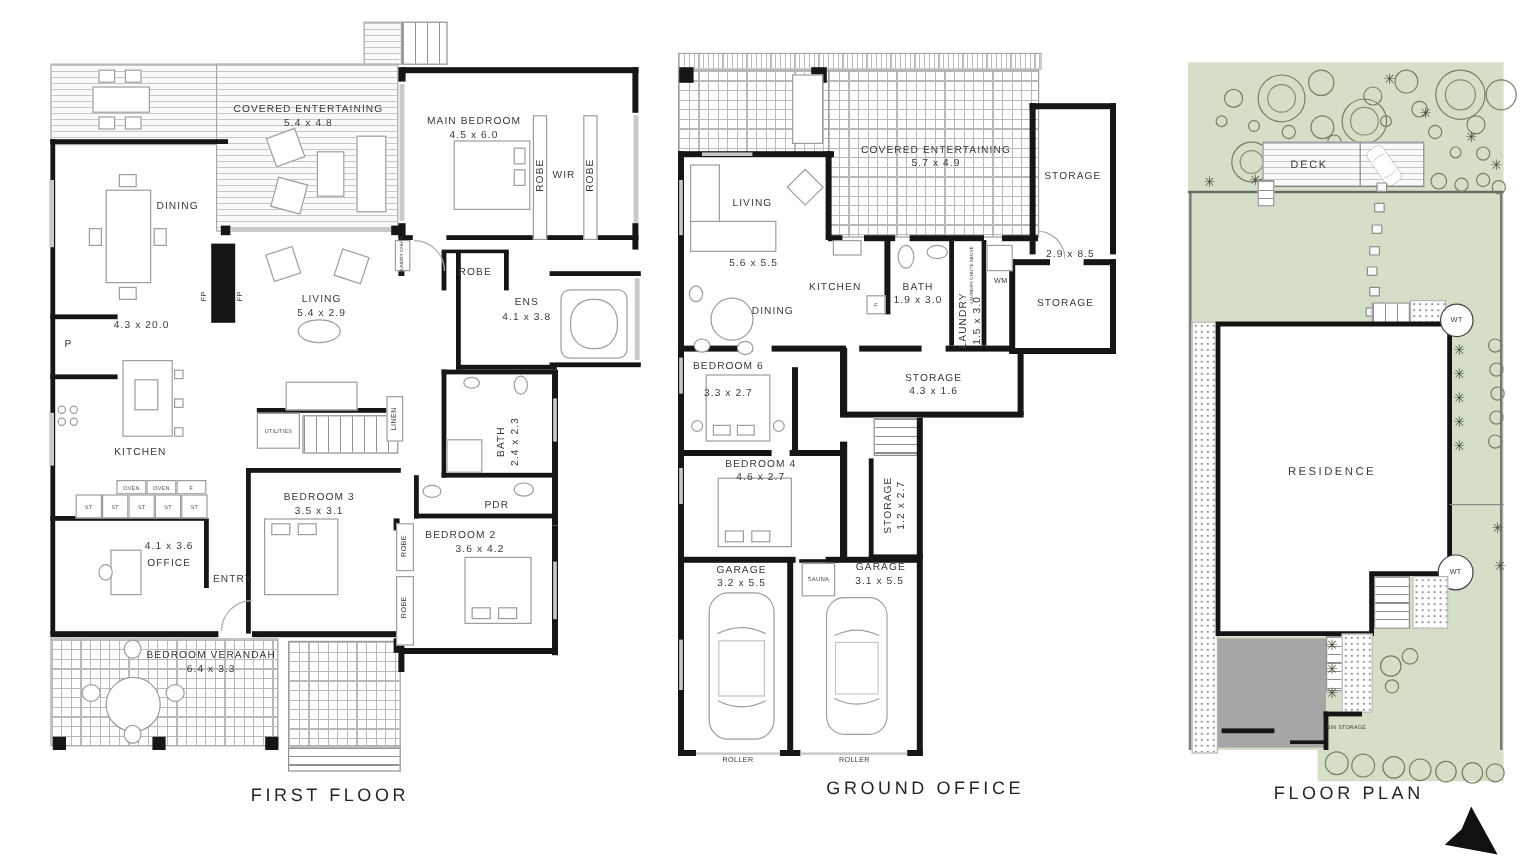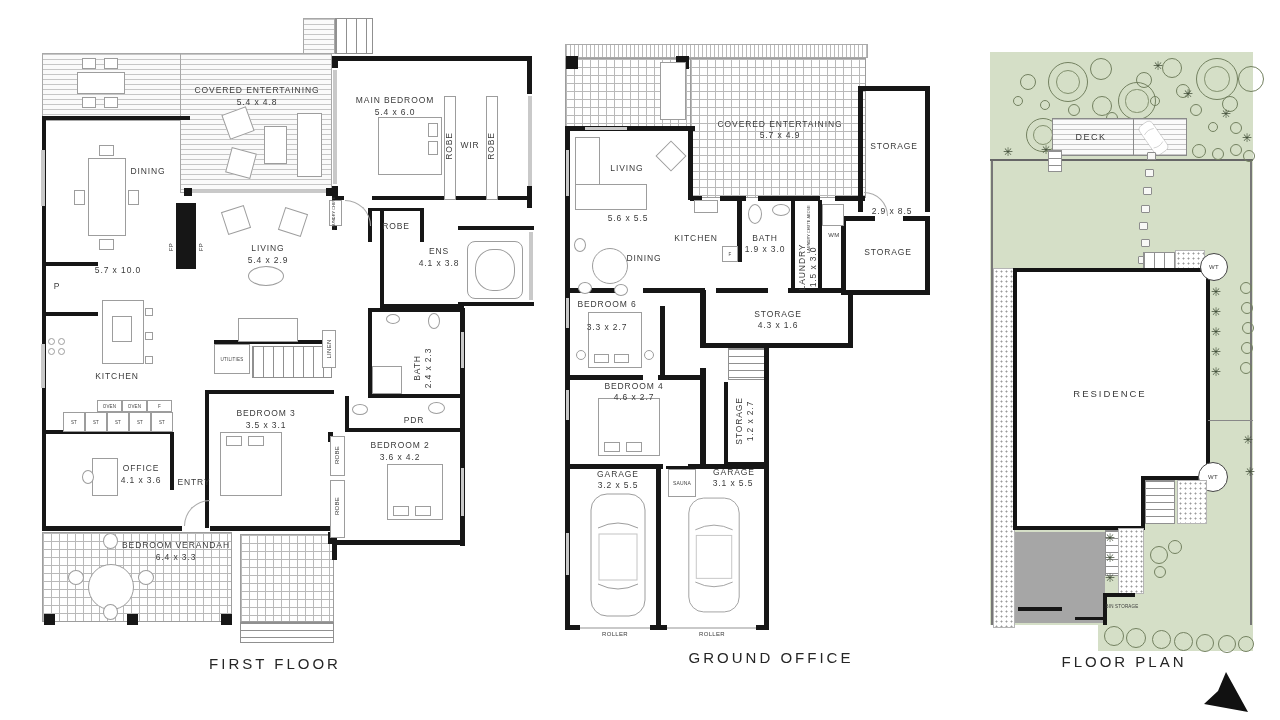--- a/index.html
+++ b/index.html
@@ -185,48 +185,48 @@
     <div class="f fr" style="left:103px;top:604px;width:15px;height:16px"></div>
     <div class="w" style="left:44px;top:614px;width:11px;height:11px"></div>
     <div class="w" style="left:127px;top:614px;width:11px;height:11px"></div>
     <div class="w" style="left:221px;top:614px;width:11px;height:11px"></div>
     <div class="dr" style="left:184px;top:500px;width:26px;height:26px"></div>
     <div class="dr" style="left:345px;top:200px;width:26px;height:26px;transform:rotate(90deg)"></div>
 
     <div class="lbl" style="left:257px;top:91px">COVERED ENTERTAINING</div>
     <div class="lbl" style="left:257px;top:103px">5.4 x 4.8</div>
     <div class="lbl" style="left:395px;top:101px">MAIN BEDROOM</div>
-    <div class="lbl" style="left:395px;top:113px">5.4 x 6.0</div>
+    <div class="lbl" style="left:395px;top:113px">4.5 x 6.0</div>
     <div class="lbl v" style="left:450px;top:146px">ROBE</div>
     <div class="lbl" style="left:470px;top:146px">WIR</div>
     <div class="lbl v" style="left:492px;top:146px">ROBE</div>
     <div class="lbl" style="left:148px;top:172px">DINING</div>
-    <div class="lbl" style="left:118px;top:271px">5.7 x 10.0</div>
+    <div class="lbl" style="left:118px;top:271px">4.3 x 20.0</div>
     <div class="lbl" style="left:268px;top:249px">LIVING</div>
     <div class="lbl" style="left:268px;top:261px">5.4 x 2.9</div>
     <div class="lbl v t1" style="left:171px;top:247px">FP</div>
     <div class="lbl v t1" style="left:201px;top:247px">FP</div>
     <div class="lbl v t3" style="left:335px;top:213px">LAUNDRY CHUTE</div>
     <div class="lbl" style="left:396px;top:227px">ROBE</div>
     <div class="lbl" style="left:439px;top:252px">ENS</div>
     <div class="lbl" style="left:439px;top:264px">4.1 x 3.8</div>
     <div class="lbl" style="left:57px;top:287px">P</div>
     <div class="lbl" style="left:117px;top:377px">KITCHEN</div>
     <div class="lbl v t1" style="left:329px;top:349px">LINEN</div>
     <div class="lbl" style="left:266px;top:414px">BEDROOM 3</div>
     <div class="lbl" style="left:266px;top:426px">3.5 x 3.1</div>
     <div class="lbl v" style="left:418px;top:368px">BATH</div>
     <div class="lbl v" style="left:429px;top:368px">2.4 x 2.3</div>
     <div class="lbl" style="left:414px;top:421px">PDR</div>
-    <div class="lbl" style="left:400px;top:446px">BEDROOM 2</div>
+    <div class="lbl" style="left:384px;top:446px">BEDROOM 2</div>
     <div class="lbl" style="left:400px;top:458px">3.6 x 4.2</div>
     <div class="lbl v t1" style="left:337px;top:455px">ROBE</div>
     <div class="lbl v t1" style="left:337px;top:506px">ROBE</div>
     <div class="lbl" style="left:141px;top:469px">OFFICE</div>
-    <div class="lbl" style="left:141px;top:481px">4.1 x 3.6</div>
+    <div class="lbl" style="left:141px;top:455px">4.1 x 3.6</div>
     <div class="lbl" style="left:194px;top:483px">ENTRY</div>
     <div class="lbl" style="left:176px;top:546px">BEDROOM VERANDAH</div>
     <div class="lbl" style="left:176px;top:558px">6.4 x 3.3</div>
     <div class="title" style="left:275px;top:663px">FIRST FLOOR</div>
   </div>
 
   <div>
     <div class="tk" style="left:565px;top:44px;width:303px;height:14px"></div>
     <div class="gg" style="left:565px;top:58px;width:126px;height:70px"></div>
     <div class="gg" style="left:690px;top:58px;width:176px;height:140px"></div>

